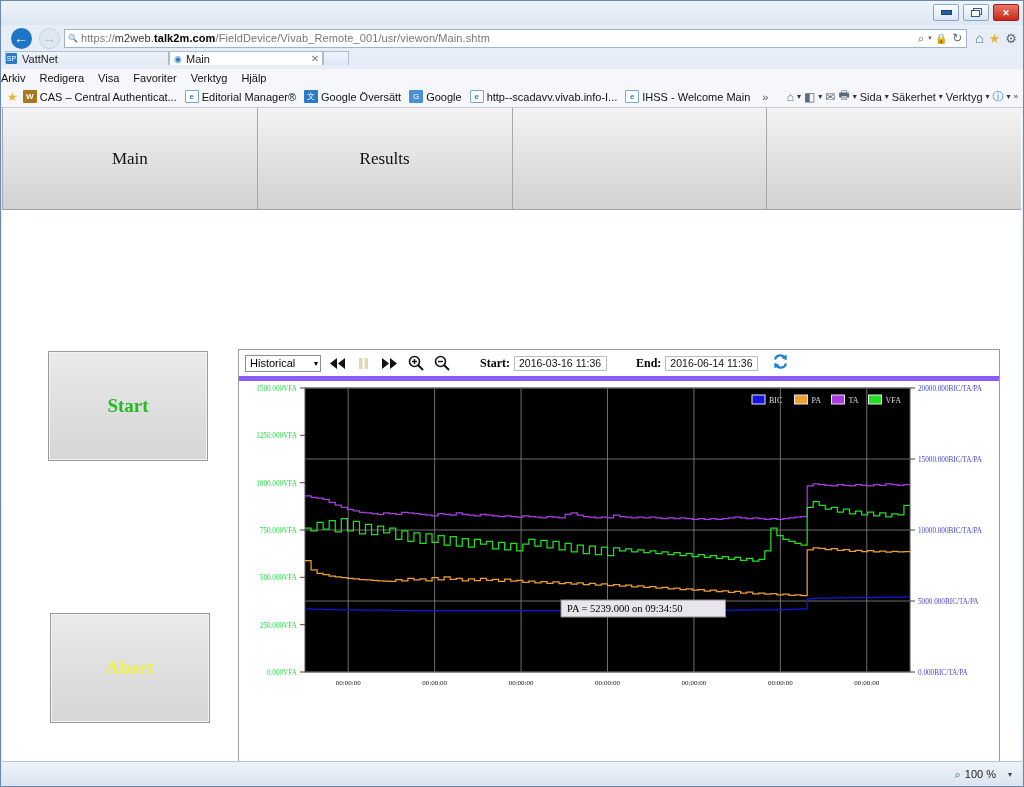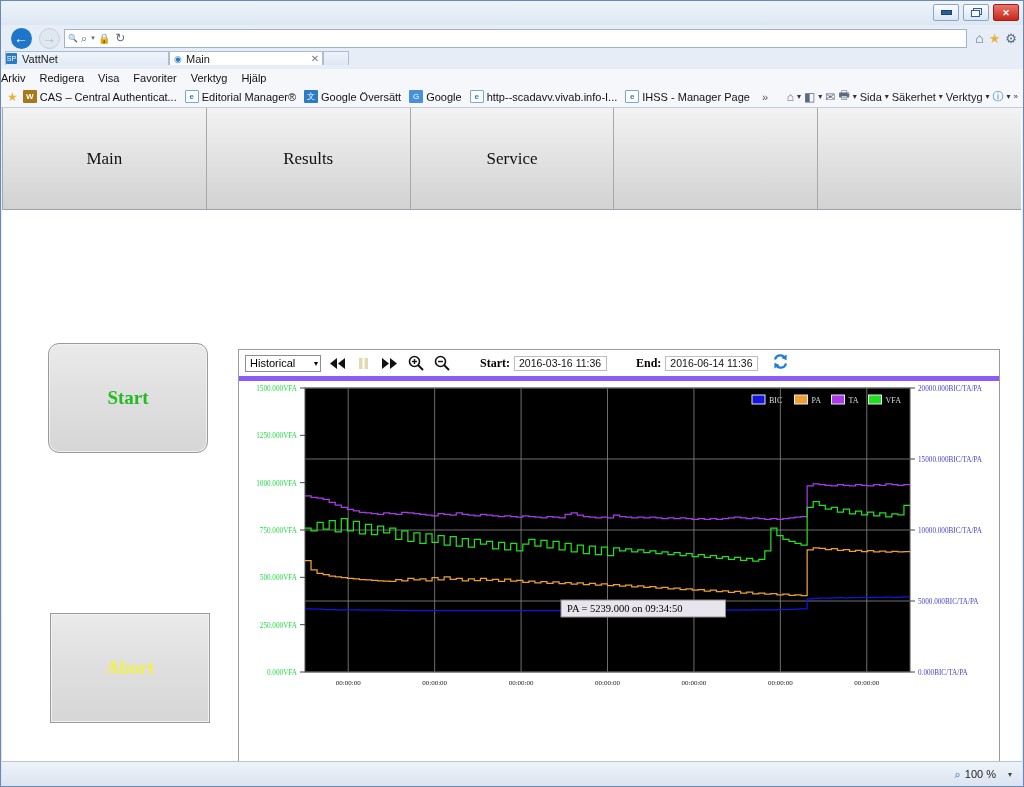--- a/index.html
+++ b/index.html
@@ -85,21 +85,21 @@
      background:linear-gradient(to bottom,#f3f3f3 0%,#e2e2e2 50%,#d2d2d2 100%);
      border-right:1px solid #a8a8a8;font-family:"Liberation Serif",serif;font-size:17px;color:#111;}
   .ntab:first-child{border-left:1px solid #a8a8a8;}
   .body-area{position:relative;width:1019px;height:548px;background:#fff;}
   
   .bigbtn{position:absolute;width:160px;height:110px;
      background:linear-gradient(to bottom,#eaeaea 0%,#e0e0e0 45%,#d6d6d6 100%);
      border:1px solid #9a9a9a;box-shadow:inset 0 0 0 1px #f2f2f2;
      display:flex;align-items:center;justify-content:center;
      font-family:"Liberation Serif",serif;font-weight:bold;font-size:19px;box-sizing:border-box;}
-  #btn-start{left:46px;top:133px;border-radius:11px;}
+  #btn-start{left:46px;top:141px;}
   #btn-stop{left:47px;top:272px;}
   #btn-abort{left:48px;top:403px;}
   
   .chartpanel{position:absolute;left:236px;top:139px;width:762px;height:477px;
      background:#fff;border:1px solid #9a9a9a;box-sizing:border-box;}
   .charttb{height:31px;display:flex;align-items:center;padding-left:6px;
      border-bottom:5px solid #8b5cf6;box-sizing:border-box;background:#fff;}
   .selbox{height:17px;border:1px solid #8d8d8d;background:#fff;font-size:11px;
      display:flex;align-items:center;padding:0 2px 0 4px;box-sizing:border-box;
      font-family:"Liberation Sans",sans-serif;color:#000;min-width:76px;}
@@ -147,20 +147,21 @@
 
   <div class="navrow">
     <div class="backbtn">
       <div class="circ">←</div>
     </div>
     <div class="fwdbtn">
       <div class="circ dis">→</div>
     </div>
     <div class="addrbar">
       <span class="addr-ico" style="font-size:8px;color:#2a7cc7;">🔍</span>
+      <span class="addr-url"><span class="g">https://</span><span>m2web.</span><b>talk2m.com</b><span class="g">/FieldDevice/Vivab_Remote_001/usr/viewon/Main.shtm</span></span>
       <span class="addr-right">
         <span style="font-size:11px;">⌕</span>
         <span style="font-size:7px;">▾</span>
         <span style="font-size:10px;">🔒</span>
         <span style="font-size:12px;">↻</span>
       </span>
     </div>
     <div class="navicons">
       <span style="font-size:14px;">⌂</span>
       <span class="star" style="font-size:13px;">★</span>
@@ -209,21 +210,21 @@
     <div class="bm">
       <span class="bi gg">G</span>
       <span>Google</span>
     </div>
     <div class="bm">
       <span class="bi ie">e</span>
       <span>http--scadavv.vivab.info-I...</span>
     </div>
     <div class="bm">
       <span class="bi ie">e</span>
-      <span>IHSS - Manager Page</span>
+      <span>IHSS - Welcome Main</span>
     </div>
     <span class="bmchev">»</span>
     <div class="bmright">
       <span class="ic">⌂</span>
       <span class="cv">▾</span>
       <span class="ic">◧</span>
       <span class="cv">▾</span>
       <span class="ic">✉</span>
       <span class="ic">🖶</span>
       <span class="cv">▾</span>
@@ -237,21 +238,20 @@
       <span class="cv">▾</span>
       <span class="cv">»</span>
     </div>
   </div>
 
   <div class="page">
 
     <div class="navtabs">
       <div class="ntab">Main</div>
       <div class="ntab">Results</div>
-      <div class="ntab">Service</div>
       <div class="ntab"></div>
       <div class="ntab" style="border-right:none;"></div>
     </div>
 
     <div class="body-area">
 
       <div class="bigbtn" id="btn-start">
         <span style="color:#22bb22;">Start</span>
       </div>
       <div class="bigbtn" id="btn-abort">

